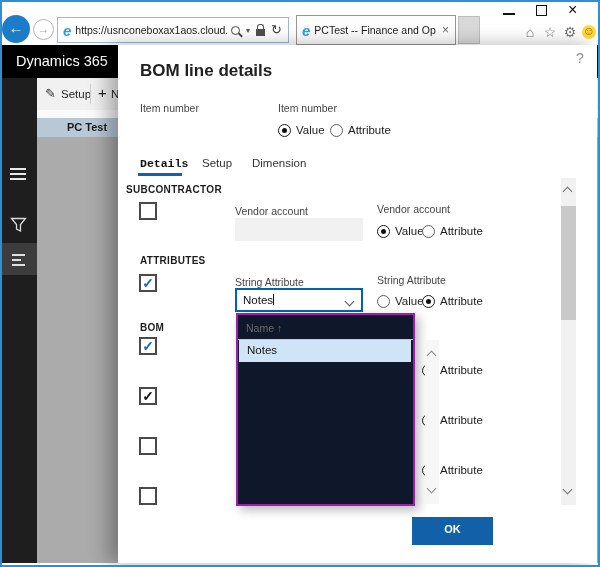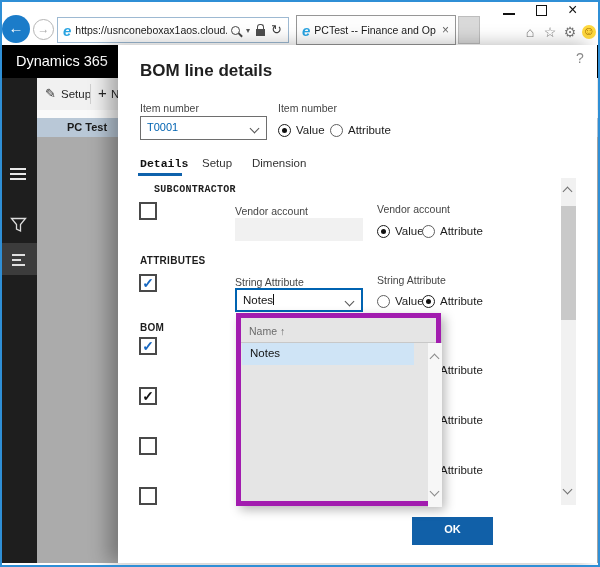--- a/index.html
+++ b/index.html
@@ -72,21 +72,21 @@
   .tab-underline { position:absolute; left:20px; top:128px; width:44px; height:3px; background:#0f62ac; }
   .sec-hdr { position:absolute; font-size:10px; font-weight:bold; color:#1d1d1d; letter-spacing:0.3px; }
   .cbx { position:absolute; width:18px; height:18px; border:2px solid #494949; background:#fff; text-align:center; }
   .cbx .ck { font-size:14px; font-weight:bold; line-height:14px; display:block; }
   .ck.blue { color:#1767c0; }
   .ck.black { color:#111; }
   .dis-input { position:absolute; background:#f1f1f1; }
   .combo.focus { border:2px solid #0063b1; }
   .text-caret { display:inline-block; width:1px; height:11px; background:#111; vertical-align:-1px; }
 
-  .flyout { position:absolute; left:118px; top:268px; width:205px; height:193px; background:#e5e5e5; border:5px solid #a21caf; z-index:30; box-shadow:4px 4px 10px rgba(0,0,0,0.28); }
+  .flyout { position:absolute; left:118px; top:268px; width:179px; height:193px; background:#0f172a; border:2px solid #a21caf; z-index:30; box-shadow:4px 4px 10px rgba(0,0,0,0.28); }
   .fly-hdr { position:absolute; left:8px; top:7px; font-size:10.5px; color:#6b6b6b; }
   .fly-sep { position:absolute; left:0; top:24px; width:100%; height:1px; background:#c8c8c8; }
   .fly-row { position:absolute; left:1px; top:25px; width:172px; height:22px; background:#cfe4f6; }
   .fly-row span { position:absolute; left:8px; top:4px; font-size:11.5px; color:#141414; }
   .fly-sb { position:absolute; left:187px; top:25px; width:14px; height:164px; background:#f7f7f7; }
   .fly-sb .chev { position:absolute; left:3px; border-color:#8a8a8a; }
 
   .bg-attr-lbl { position:absolute; font-size:11.5px; color:#1b1b1b; z-index:5; }
   .bg-radio { z-index:5; }
 
@@ -163,36 +163,32 @@
     <div class="grid-row">
       <span>PC Test</span>
     </div>
   </div>
 
   <div class="dialog">
     <span class="dlg-help">?</span>
     <div class="dlg-title">BOM line details</div>
 
     <span class="f-label" style="left:22px; top:57px;">Item number</span>
-    <div class="combo" style="left:22px; top:71px; width:127px; height:24px;">
-      <span class="val" style="color:#0063b1;">T0001</span>
-      <span class="chev down"></span>
-    </div>
     <span class="f-label" style="left:160px; top:57px;">Item number</span>
     <span class="radio sel" style="left:160px; top:79px;"></span>
     <span class="r-lbl" style="left:178px; top:79px;">Value</span>
     <span class="radio" style="left:212px; top:79px;"></span>
     <span class="r-lbl" style="left:230px; top:79px;">Attribute</span>
 
     <span class="tab-item active" style="left:22px;font-family:Liberation Mono, monospace;">Details</span>
     <span class="tab-item" style="left:84px;">Setup</span>
     <span class="tab-item" style="left:134px;">Dimension</span>
     <div class="tab-underline"></div>
 
-    <span class="sec-hdr" style="left:36px; top:139px;font-family:Liberation Mono, monospace;">SUBCONTRACTOR</span>
+    <span class="sec-hdr" style="left:8px; top:139px;">SUBCONTRACTOR</span>
     <span class="cbx" style="left:21px; top:157px;"></span>
     <span class="f-label" style="left:117px; top:160px;">Vendor account</span>
     <span class="dis-input" style="left:117px; top:173px; width:128px; height:23px;"></span>
     <span class="f-label" style="left:259px; top:158px;">Vendor account</span>
     <span class="radio sel" style="left:259px; top:180px;"></span>
     <span class="r-lbl" style="left:277px; top:180px;">Value</span>
     <span class="radio" style="left:304px; top:180px;"></span>
     <span class="r-lbl" style="left:322px; top:180px;">Attribute</span>
 
     <span class="sec-hdr" style="left:22px; top:210px;">ATTRIBUTES</span>

